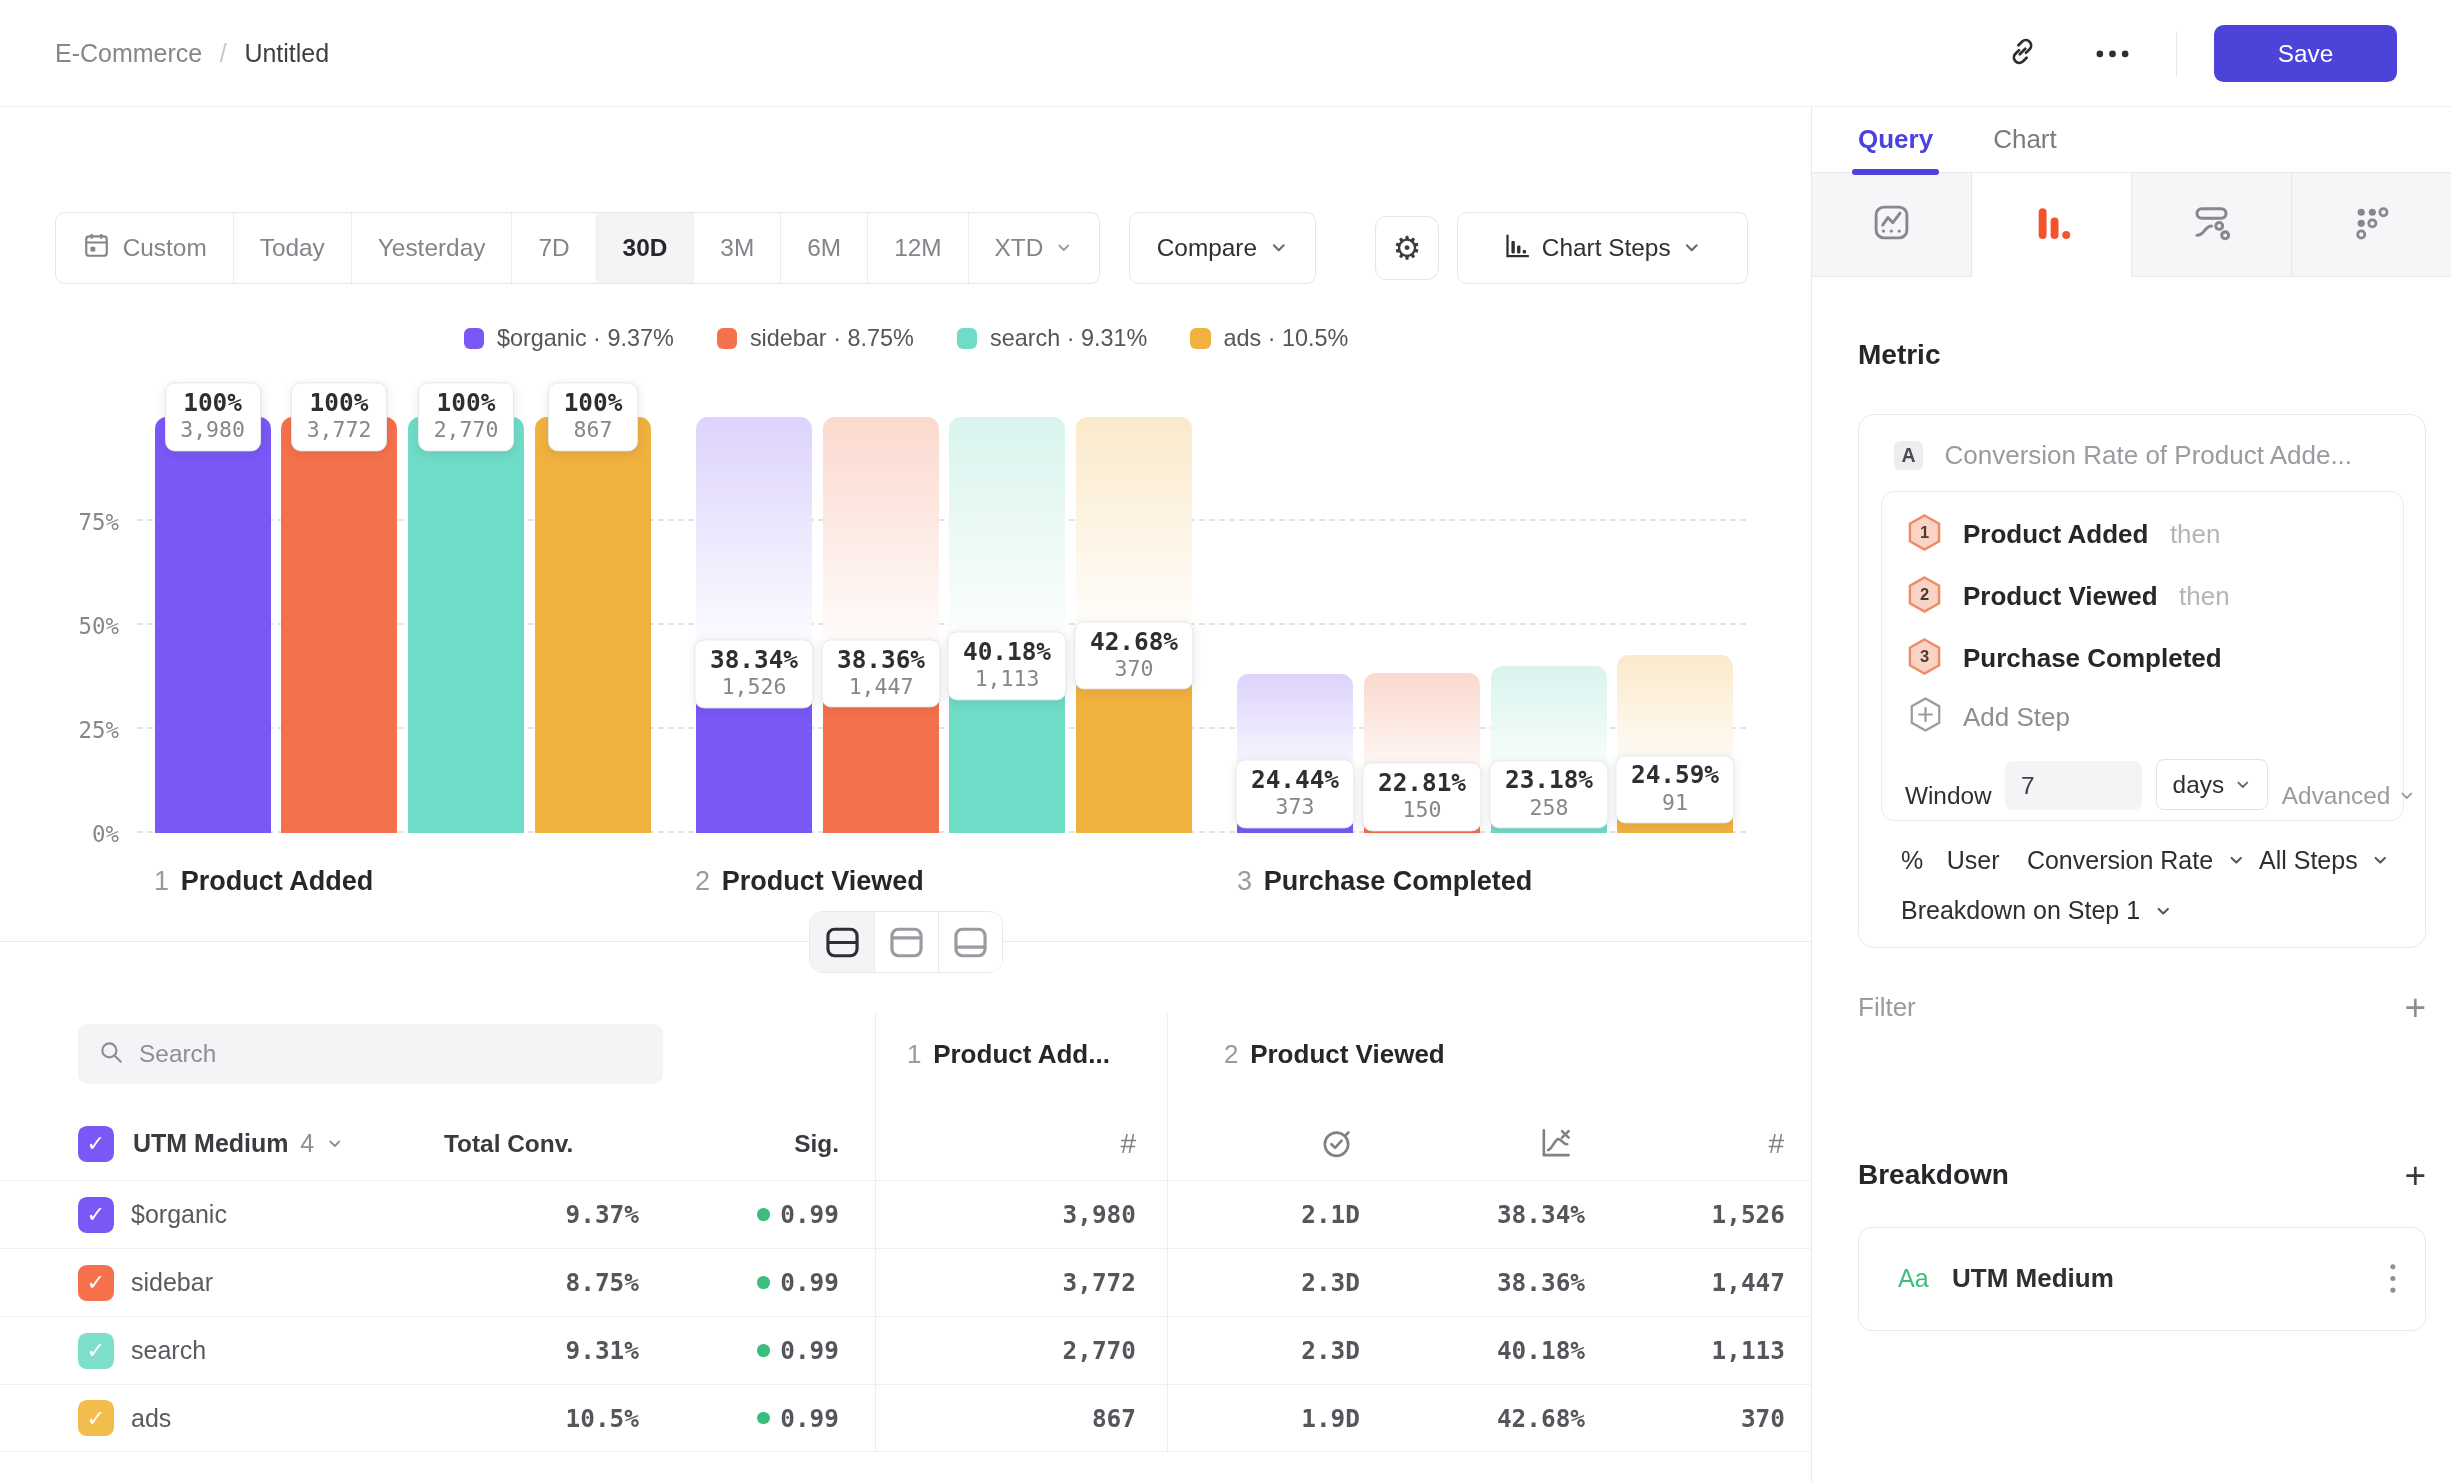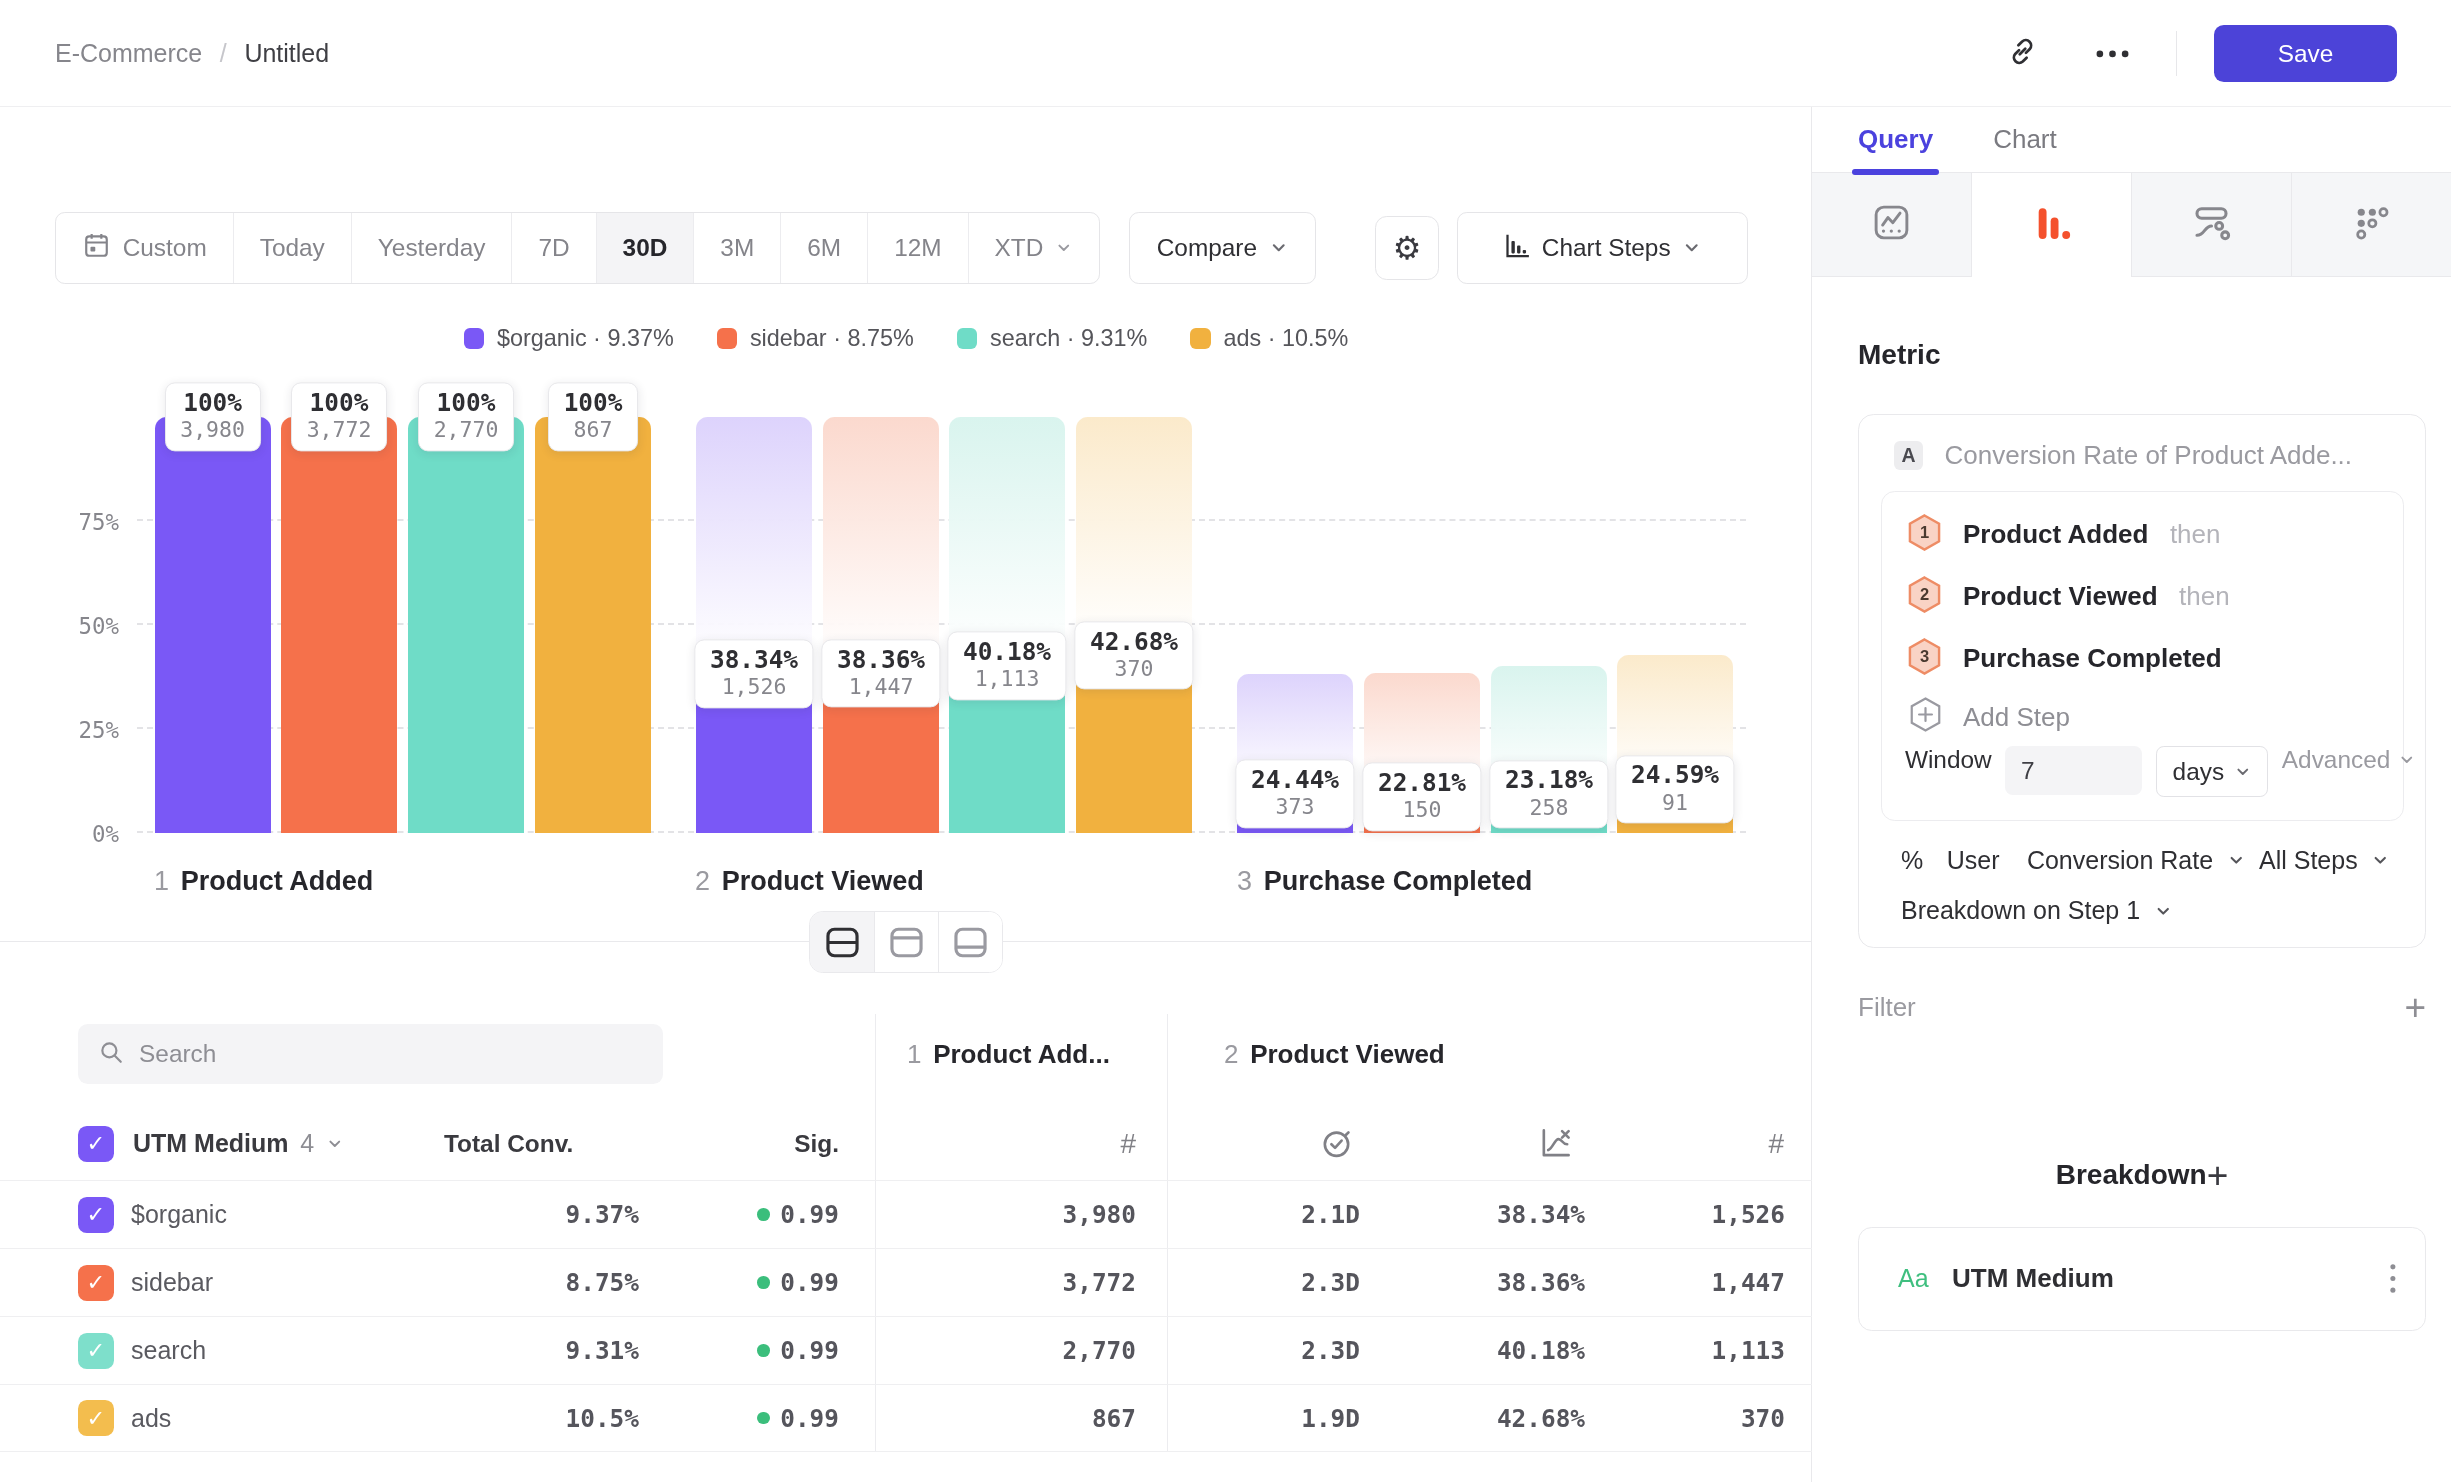--- a/index.html
+++ b/index.html
@@ -93,31 +93,31 @@
   #metric-heading { margin:62px 25px 0 46px; font-size:28px; font-weight:700; color:#26262B; }
   #metric-card { margin:43px 25px 0 46px; border:1px solid #E9E9EC; border-radius:15.6px; padding-bottom:21.5px; }
   #metric-title-row { display:flex; align-items:center; gap:21.5px; padding:25px 29px 19.5px 35px; }
   .abadge { width:29px; height:29px; border-radius:5.9px; background:#EDEDEF; color:#4A4A50; font-size:19.5px; font-weight:600; display:flex; align-items:center; justify-content:center; }
   #metric-title { font-size:26px; color:#9A9AA0; white-space:nowrap; overflow:hidden; }
   #steps-card { margin:0 21.5px; border:1px solid #ECECEF; border-radius:13.7px; padding:11.7px 0 9.8px; }
   .mstep { display:flex; align-items:center; gap:21.5px; height:62px; padding-left:25px; cursor:pointer; }
   .msname { font-size:26px; font-weight:600; color:#26262B; }
   .msthen { font-size:26px; color:#B4B4BA; }
   #add-step { display:flex; align-items:center; gap:21.5px; height:57px; padding-left:27px; color:#8E8E94; font-size:26px; cursor:pointer; }
-  #window-row { display:flex; align-items:flex-start; height:64px; padding:0 19.5px 0 23.4px; gap:13.7px; }
+  #window-row { display:flex; align-items:flex-end; height:64px; padding:0 19.5px 0 23.4px; gap:13.7px; }
   #window-label { font-size:24.4px; color:#2F2F33; }
   #window-input { width:137px; height:49px; background:#F4F4F6; border-radius:7.8px; border:none; outline:none; font-size:24.4px; color:#3F3F45; padding:0 15.6px; font-family:inherit; }
   #window-unit { height:51px; border:1px solid #E2E2E6; border-radius:7.8px; background:#fff; display:flex; align-items:center; gap:9.8px; padding:0 15.6px; font-size:24.4px; color:#2F2F33; cursor:pointer; }
   #window-adv { margin-left:auto; display:flex; align-items:center; gap:7.8px; font-size:24.4px; color:#9A9AA0; cursor:pointer; }
   .mrow { display:flex; align-items:center; gap:13.7px; padding-left:42px; margin-top:25px; font-size:25px; font-weight:500; color:#2F2F33; }
   .mrow .chev2 { color:#55555A; display:flex; }
   .section-row { display:flex; align-items:center; justify-content:space-between; margin:41px 25px 0 46px; }
   #filter-label { font-size:26px; color:#9A9AA0; }
   .plus { font-size:37px; font-weight:300; color:#8E8E94; cursor:pointer; line-height:1; }
-  #breakdown-row { margin-top:131px;justify-content:center; }
+  #breakdown-row { margin-top:131px; }
   #breakdown-label { font-size:28px; font-weight:700; color:#26262B; }
   #breakdown-row .plus { color:#3A3A40; }
   #breakdown-card { margin:33px 25px 0 46px; border:1px solid #E9E9EC; border-radius:13.7px; height:104px; display:flex; align-items:center; padding:0 27px 0 39px; gap:23.4px; }
   #aa-icon { font-size:25px; font-weight:400; color:#3FBF7F; }
   #breakdown-item-name { font-size:26px; font-weight:600; color:#2F2F33; }
   #kebab { margin-left:auto; cursor:pointer; display:flex; }
 </style>
 </head>
 <body>
 

